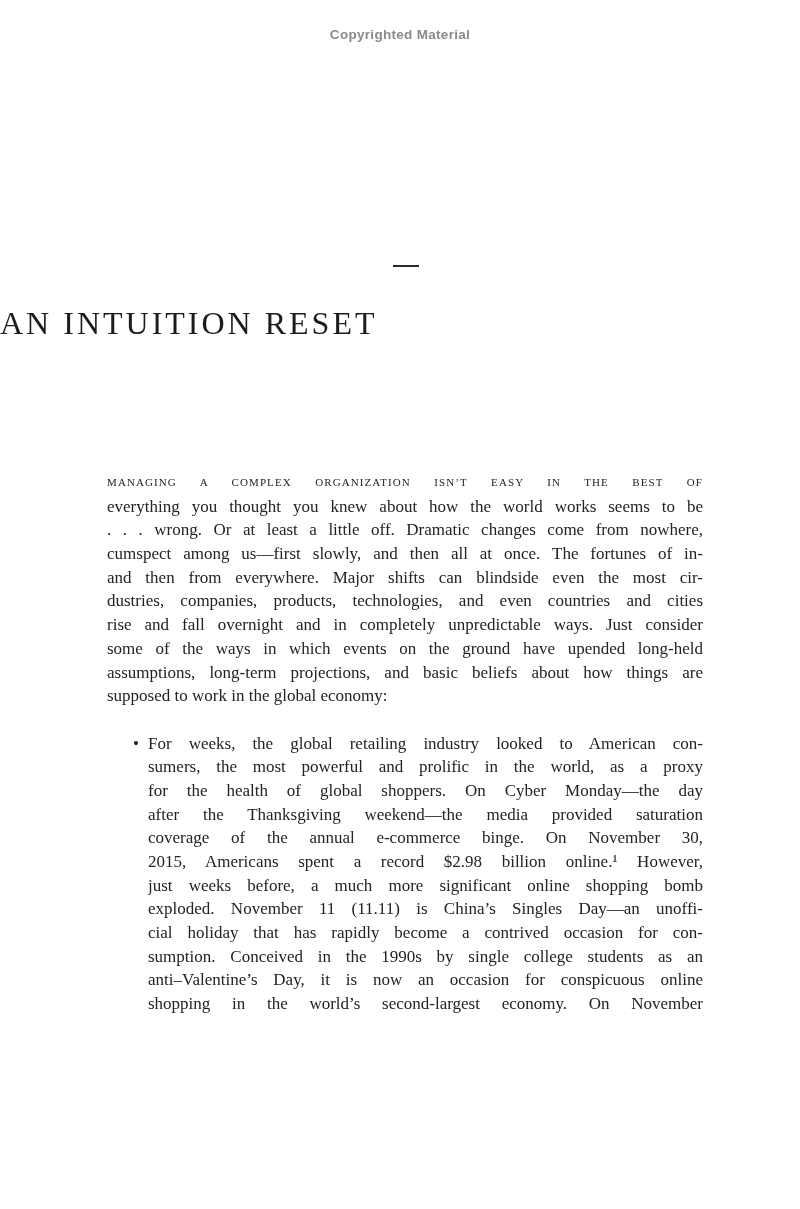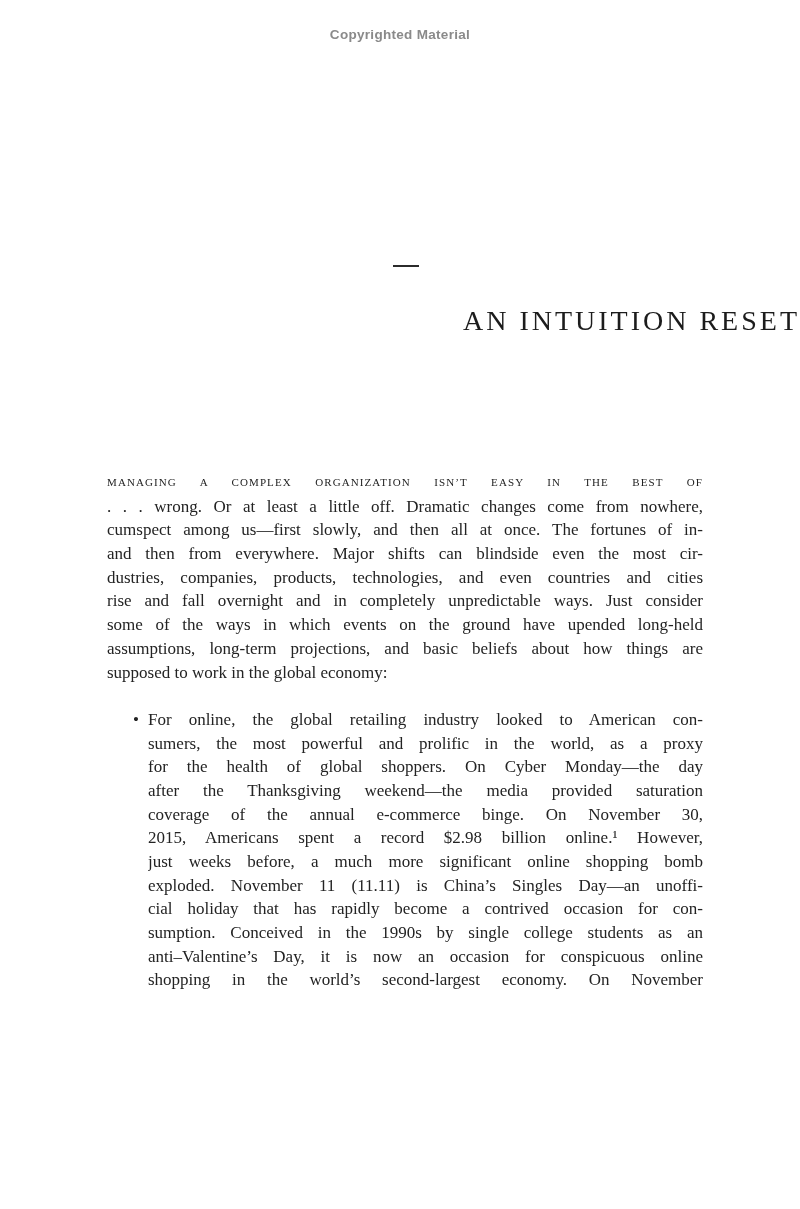--- a/index.html
+++ b/index.html
@@ -27,22 +27,22 @@
   .chapter-rule {
     position: absolute;
     top: 265px; left: 393px;
     width: 26px; height: 2px;
     background: #2b2b2b;
   }
   .chapter-title {
     position: absolute;
     top: 305px; left: 0; width: 100%;
     margin: 0;
-    text-align: right;
-    font-size: 28px;
+    text-align: left;
+    font-size: 32px;
     font-weight: normal;
     letter-spacing: 3px;
     color: #1c1c1c;
   }
   .text-block {
     position: absolute;
     left: 107px; top: 471px;
     width: 596px;
     font-size: 17px;
   }
@@ -102,34 +102,35 @@
 
   <div class="copyright top">Copyrighted Material</div>
 
   <div class="chapter-rule"></div>
 
   <h1 class="chapter-title">AN INTUITION RESET</h1>
 
   <div class="text-block">
     <div class="paragraph">
       <div class="line smallcaps">MANAGING A COMPLEX ORGANIZATION ISN’T EASY IN THE BEST OF</div>
+      <div class="line">everything you thought you knew about how the world works seems to be</div>
       <div class="line">. . . wrong. Or at least a little off. Dramatic changes come from nowhere,</div>
       <div class="line">cumspect among us—first slowly, and then all at once. The fortunes of in-</div>
       <div class="line">and then from everywhere. Major shifts can blindside even the most cir-</div>
       <div class="line">dustries, companies, products, technologies, and even countries and cities</div>
       <div class="line">rise and fall overnight and in completely unpredictable ways. Just consider</div>
       <div class="line">some of the ways in which events on the ground have upended long-held</div>
       <div class="line">assumptions, long-term projections, and basic beliefs about how things are</div>
       <div class="line last-left">supposed to work in the global economy:</div>
     </div>
 
     <div class="bullet-row">
       <div class="bullet-marker">•</div>
       <div class="bullet-text">
-        <div class="line">For online, the global retailing industry looked to American con-</div>
+        <div class="line">For weeks, the global retailing industry looked to American con-</div>
         <div class="line">sumers, the most powerful and prolific in the world, as a proxy</div>
         <div class="line">for the health of global shoppers. On Cyber Monday—the day</div>
         <div class="line">after the Thanksgiving weekend—the media provided saturation</div>
         <div class="line">coverage of the annual e-commerce binge. On November 30,</div>
         <div class="line">2015, Americans spent a record $2.98 billion online.¹ However,</div>
         <div class="line">just weeks before, a much more significant online shopping bomb</div>
         <div class="line">exploded. November 11 (11.11) is China’s Singles Day—an unoffi-</div>
         <div class="line">cial holiday that has rapidly become a contrived occasion for con-</div>
         <div class="line">sumption. Conceived in the 1990s by single college students as an</div>
         <div class="line">anti–Valentine’s Day, it is now an occasion for conspicuous online</div>

